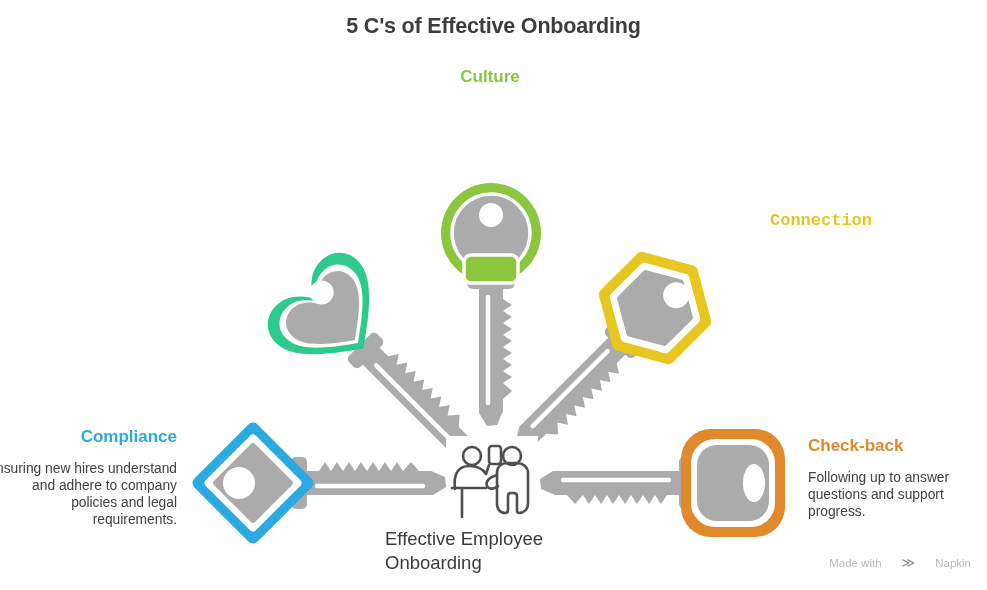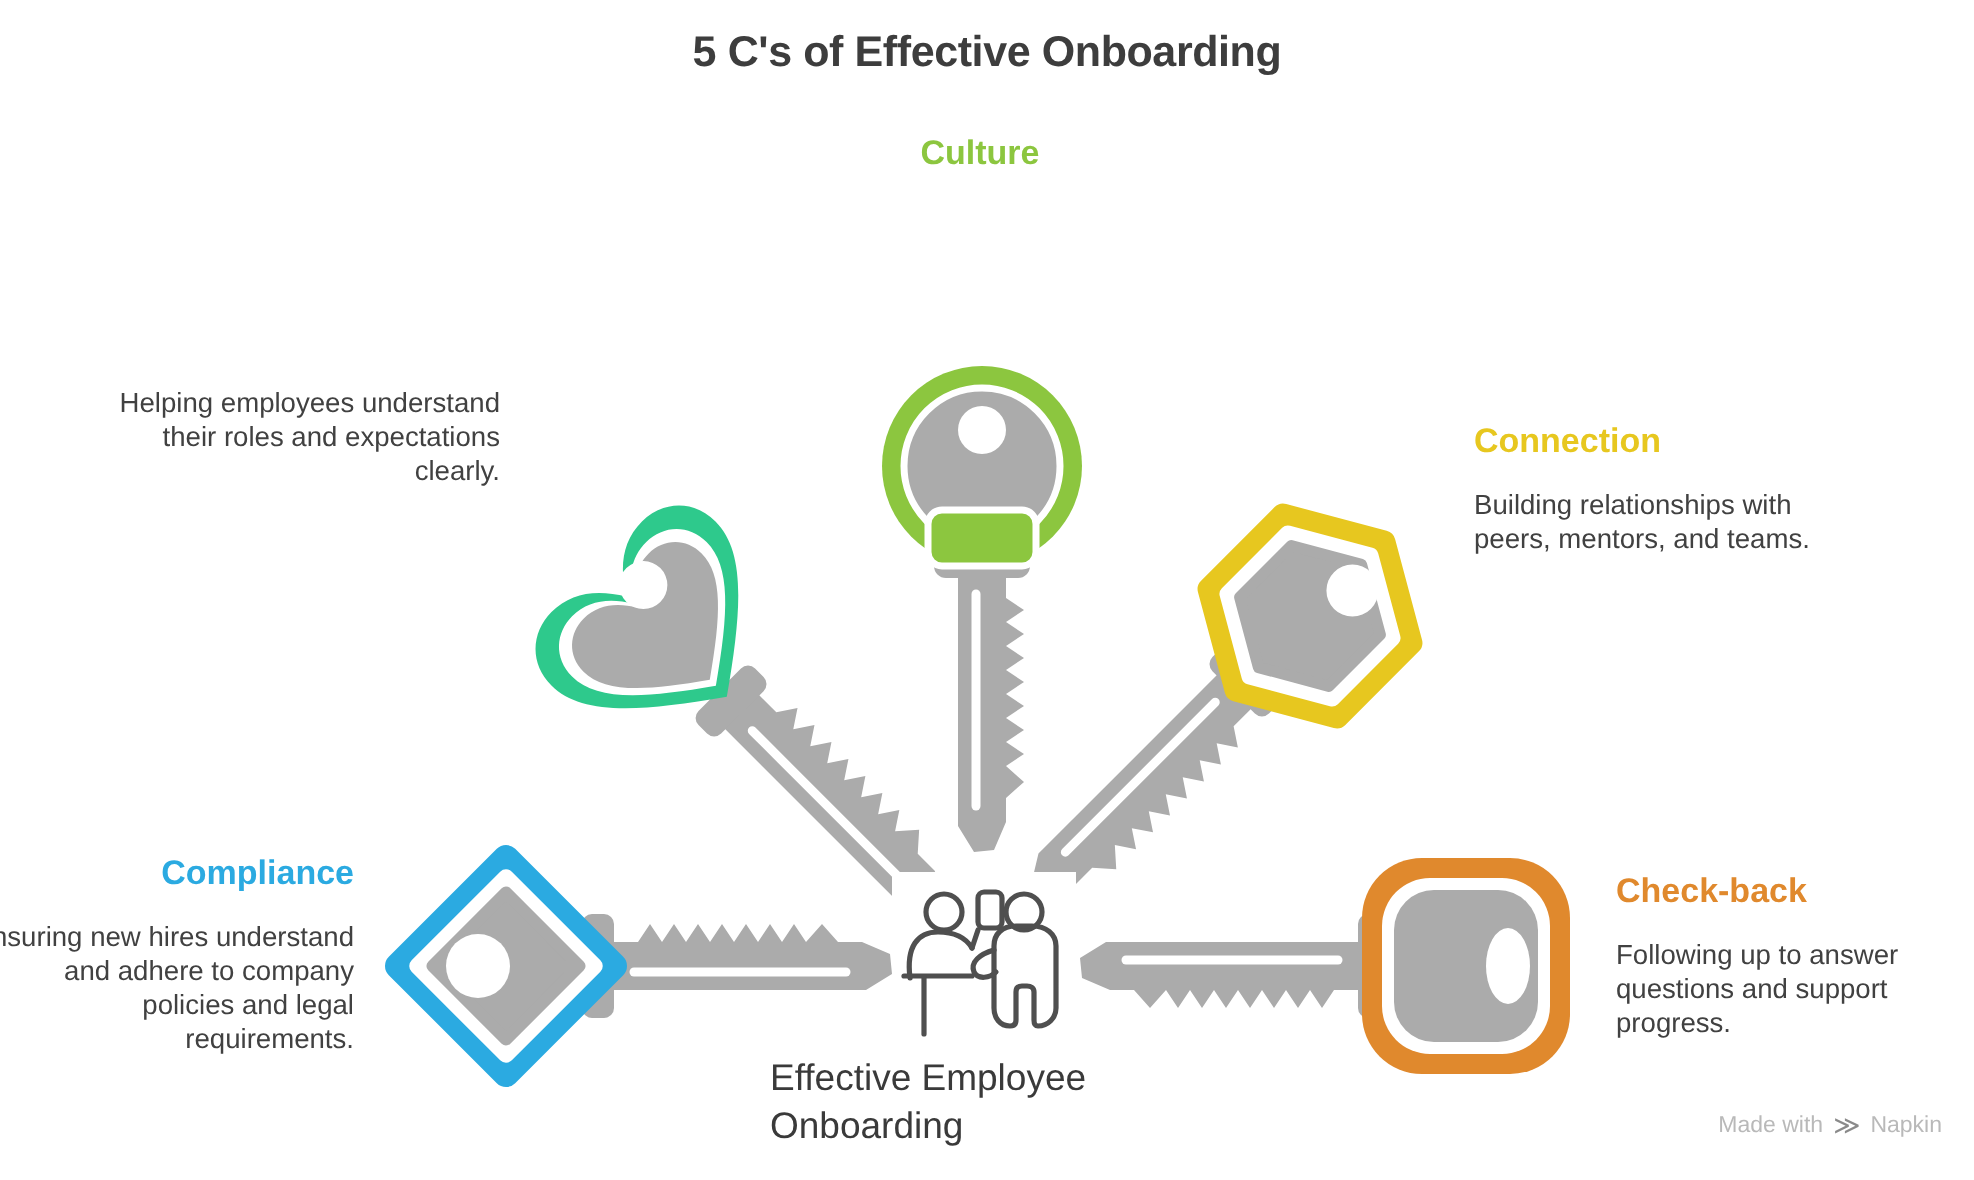--- a/index.html
+++ b/index.html
@@ -26,34 +26,34 @@
   
   .title{
     position:absolute;left:0;right:0;top:14px;margin:0;text-align:center;
     font-size:21.5px;font-weight:700;color:var(--title,#3d3d3d);letter-spacing:-0.2px;
   }
   .block{position:absolute;}
   .block-heading{font-size:17px;font-weight:700;margin:0 0 13px 0;}
   .block-desc{font-size:13.8px;line-height:1.24;color:var(--text,#414141);margin:0;}
   .block-culture{left:392px;top:67px;width:196px;text-align:center;}
   .block-clarification{right:737px;top:193px;width:200px;text-align:right;}
-  .block-connection{left:737px;top:211px;width:190px;text-align:left;}
+  .block-connection{left:770px;top:211px;width:190px;text-align:left;font-family:Liberation Mono, monospace;}
   .block-compliance{right:810px;top:427px;width:192px;text-align:right;}
   .block-check_back{left:808px;top:436px;width:192px;text-align:left;}
   .block-culture .block-heading{color:var(--c-culture);}
   .block-clarification .block-heading{color:var(--c-clarification);}
   .block-connection .block-heading{color:var(--c-connection);}
   .block-compliance .block-heading{color:var(--c-compliance);}
   .block-check_back .block-heading{color:var(--c-check_back);}
   .center-label{
     position:absolute;left:385px;top:527px;width:210px;text-align:left;
     font-size:18.5px;font-weight:500;line-height:1.32;color:#3a3a3a;
   }
   .footer{
-    position:absolute;right:16px;top:556px;display:flex;align-items:center;gap:5px;
+    position:absolute;right:16px;top:556px;display:flex;align-items:center;gap:20px;
     font-size:11.5px;color:var(--footer-text,#b9b9b9);
   }
   .footer .logo{color:var(--footer-logo,#8a8a8a);font-size:13px;line-height:1;}
 </style>
 </head>
 <body>
 
 <div class="page">
 
   <svg class="keys-svg" width="987" height="590" viewBox="0 0 987 590">
@@ -122,26 +122,24 @@
     </g>
   </svg>
 
   <h1 class="title">5 C's of Effective Onboarding</h1>
 
   <div class="block block-culture">
     <p class="block-heading">Culture</p>
   </div>
 
   <div class="block block-clarification">
-    <p class="block-desc">Helping employees understand their roles and expectations clearly.</p>
   </div>
 
   <div class="block block-connection">
     <p class="block-heading">Connection</p>
-    <p class="block-desc">Building relationships with peers, mentors, and teams.</p>
   </div>
 
   <div class="block block-compliance">
     <p class="block-heading">Compliance</p>
     <p class="block-desc">Ensuring new hires understand and adhere to company policies and legal requirements.</p>
   </div>
 
   <div class="block block-check_back">
     <p class="block-heading">Check-back</p>
     <p class="block-desc">Following up to answer questions and support progress.</p>

